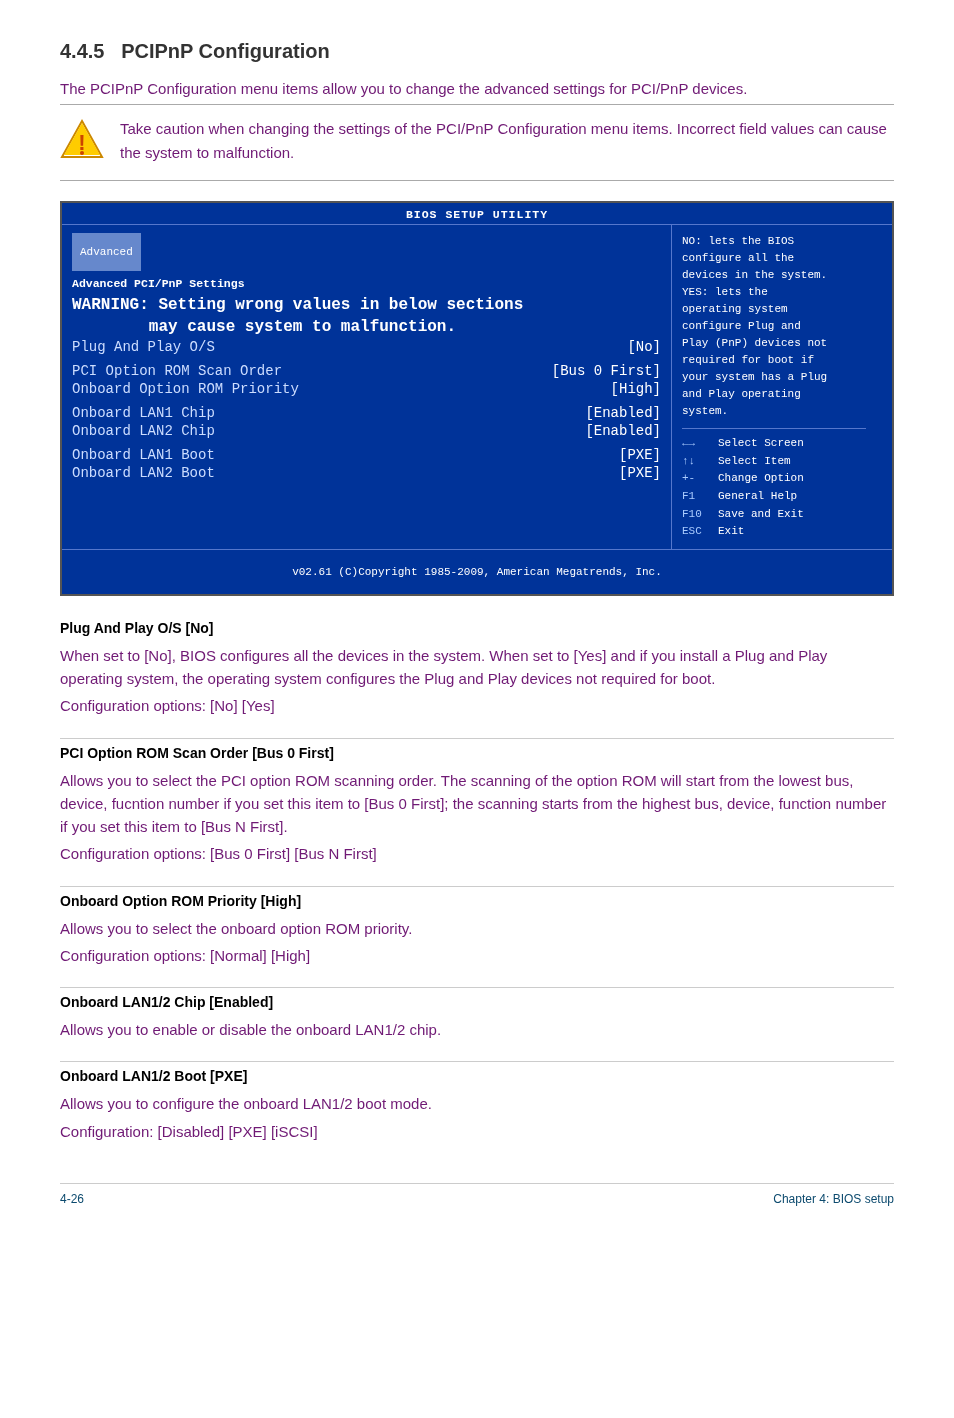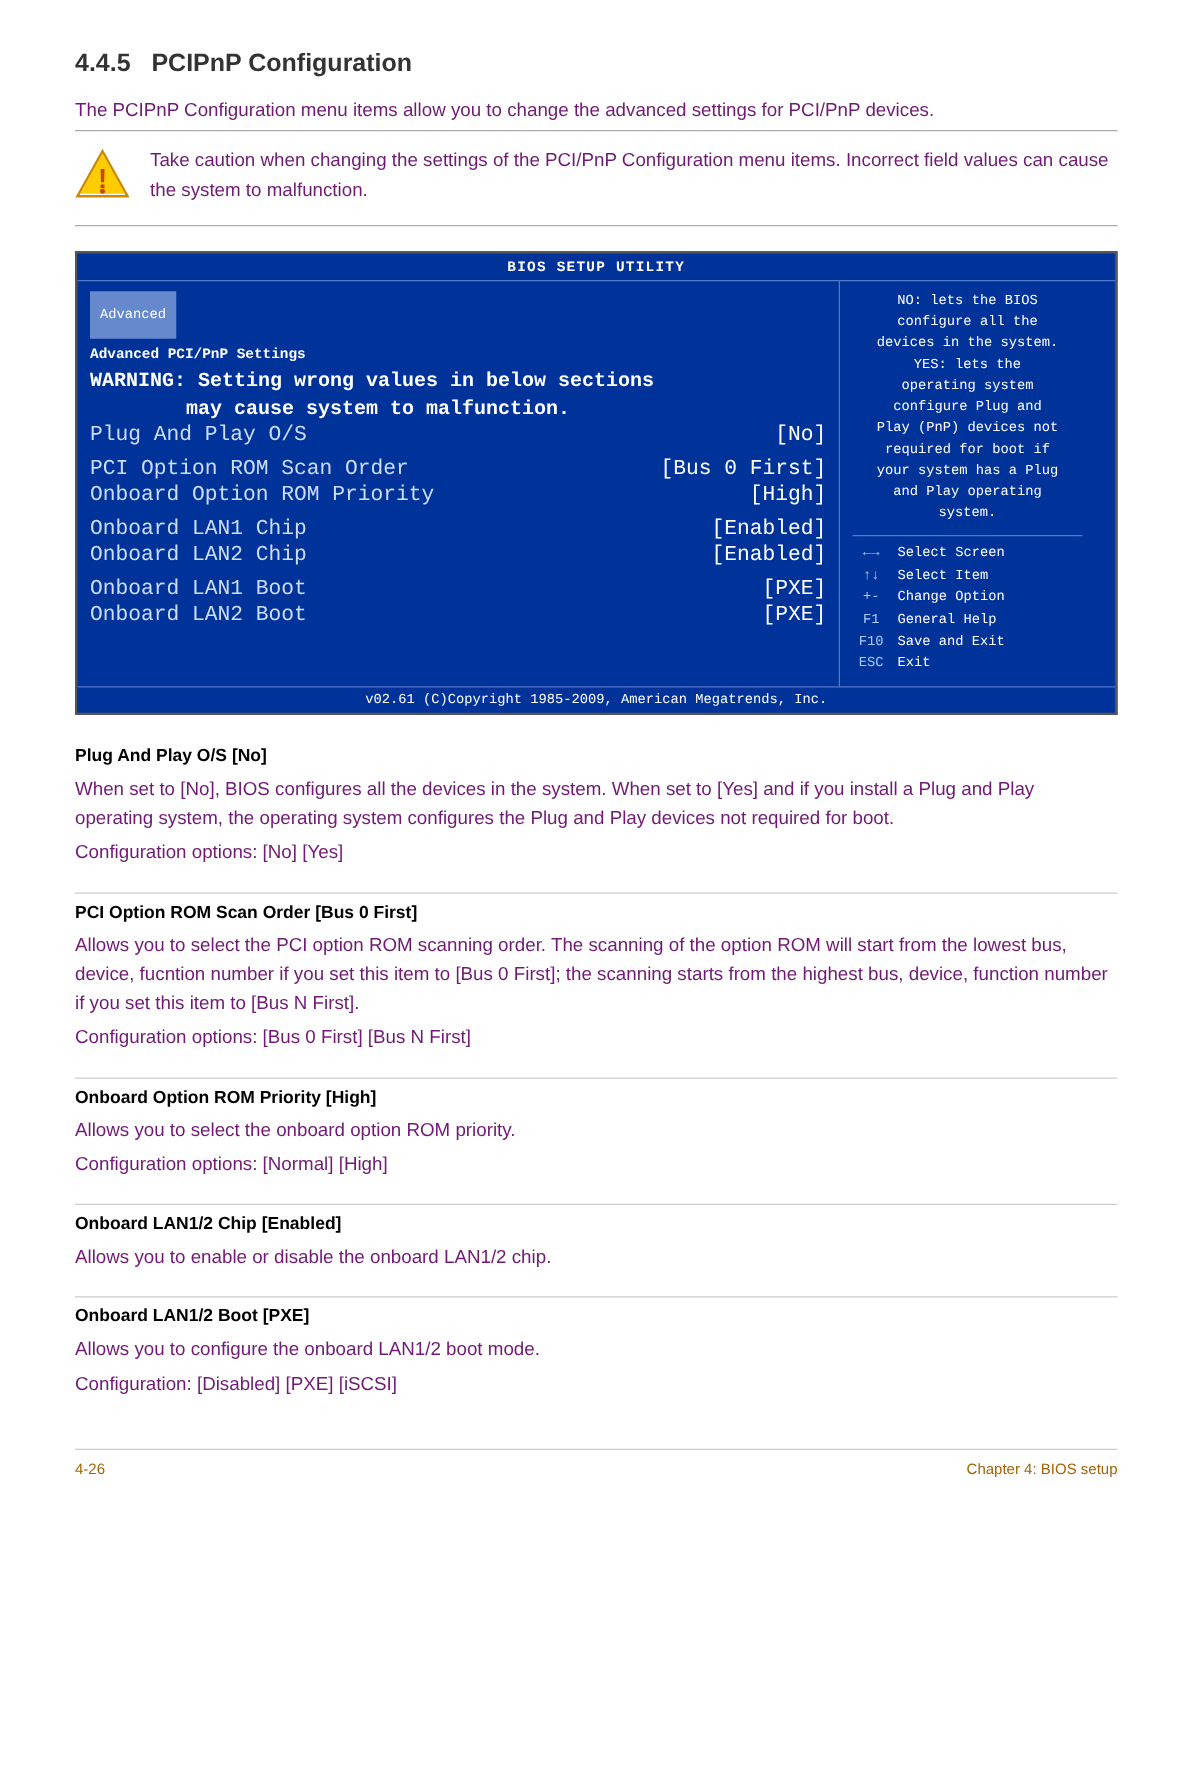--- a/index.html
+++ b/index.html
@@ -77,21 +77,20 @@
       flex: 1;
       padding: 8px 10px 8px 10px;
       border-right: 1px solid #5577cc;
     }
 
     .bios-right {
       width: 220px;
       padding: 8px 26px 8px 10px;
       font-size: 11px;
       line-height: 1.55;
-      text-align: center;
     }
 
     .bios-tab {
       display: inline-block;
       background: #6688cc;
       color: #fff;
       padding: 13px 8px;
       font-size: 11px;
       margin-bottom: 6px;
     }
@@ -106,21 +105,21 @@
       font-weight: bold;
       font-size: 16px;
       margin-bottom: 0;
       line-height: 1.4;
     }
 
     .bios-row {
       display: flex;
       justify-content: space-between;
       margin-bottom: 2px;
-      font-size: 17px;
+      font-size: 14px;
       gap: 20px;
     }
 
     .bios-row-label {
       color: #ccddff;
     }
 
     .bios-row-value {
       color: #fff;
       text-align: center;
@@ -148,21 +147,21 @@
       color: #aaccff;
     }
 
     .bios-nav-desc {
       color: #fff;
     }
 
     .bios-footer {
       background: #003399;
       text-align: center;
-      padding: 4px 0;
+      padding: 16px 0;
       font-size: 11px;
       border-top: 1px solid #5577cc;
       color: #fff;
     }
 
     
     .content-section {
       margin-bottom: 20px;
     }
 
@@ -189,21 +188,21 @@
       border: none;
       border-top: 1px solid #ccc;
       margin: 6px 0 6px 0;
     }
 
     .page-footer {
       display: flex;
       justify-content: space-between;
       margin-top: 40px;
       font-size: 12px;
-      color: #a16207;
+      color: #0c4a6e;
       border-top: 1px solid #ccc;
       padding-top: 8px;
     }
   </style>
 </head>
 <body>
 
 <div class="content-section">
   <div class="section-title">
     <span>4.4.5</span>&nbsp;&nbsp;&nbsp;<span>PCIPnP Configuration</span>

